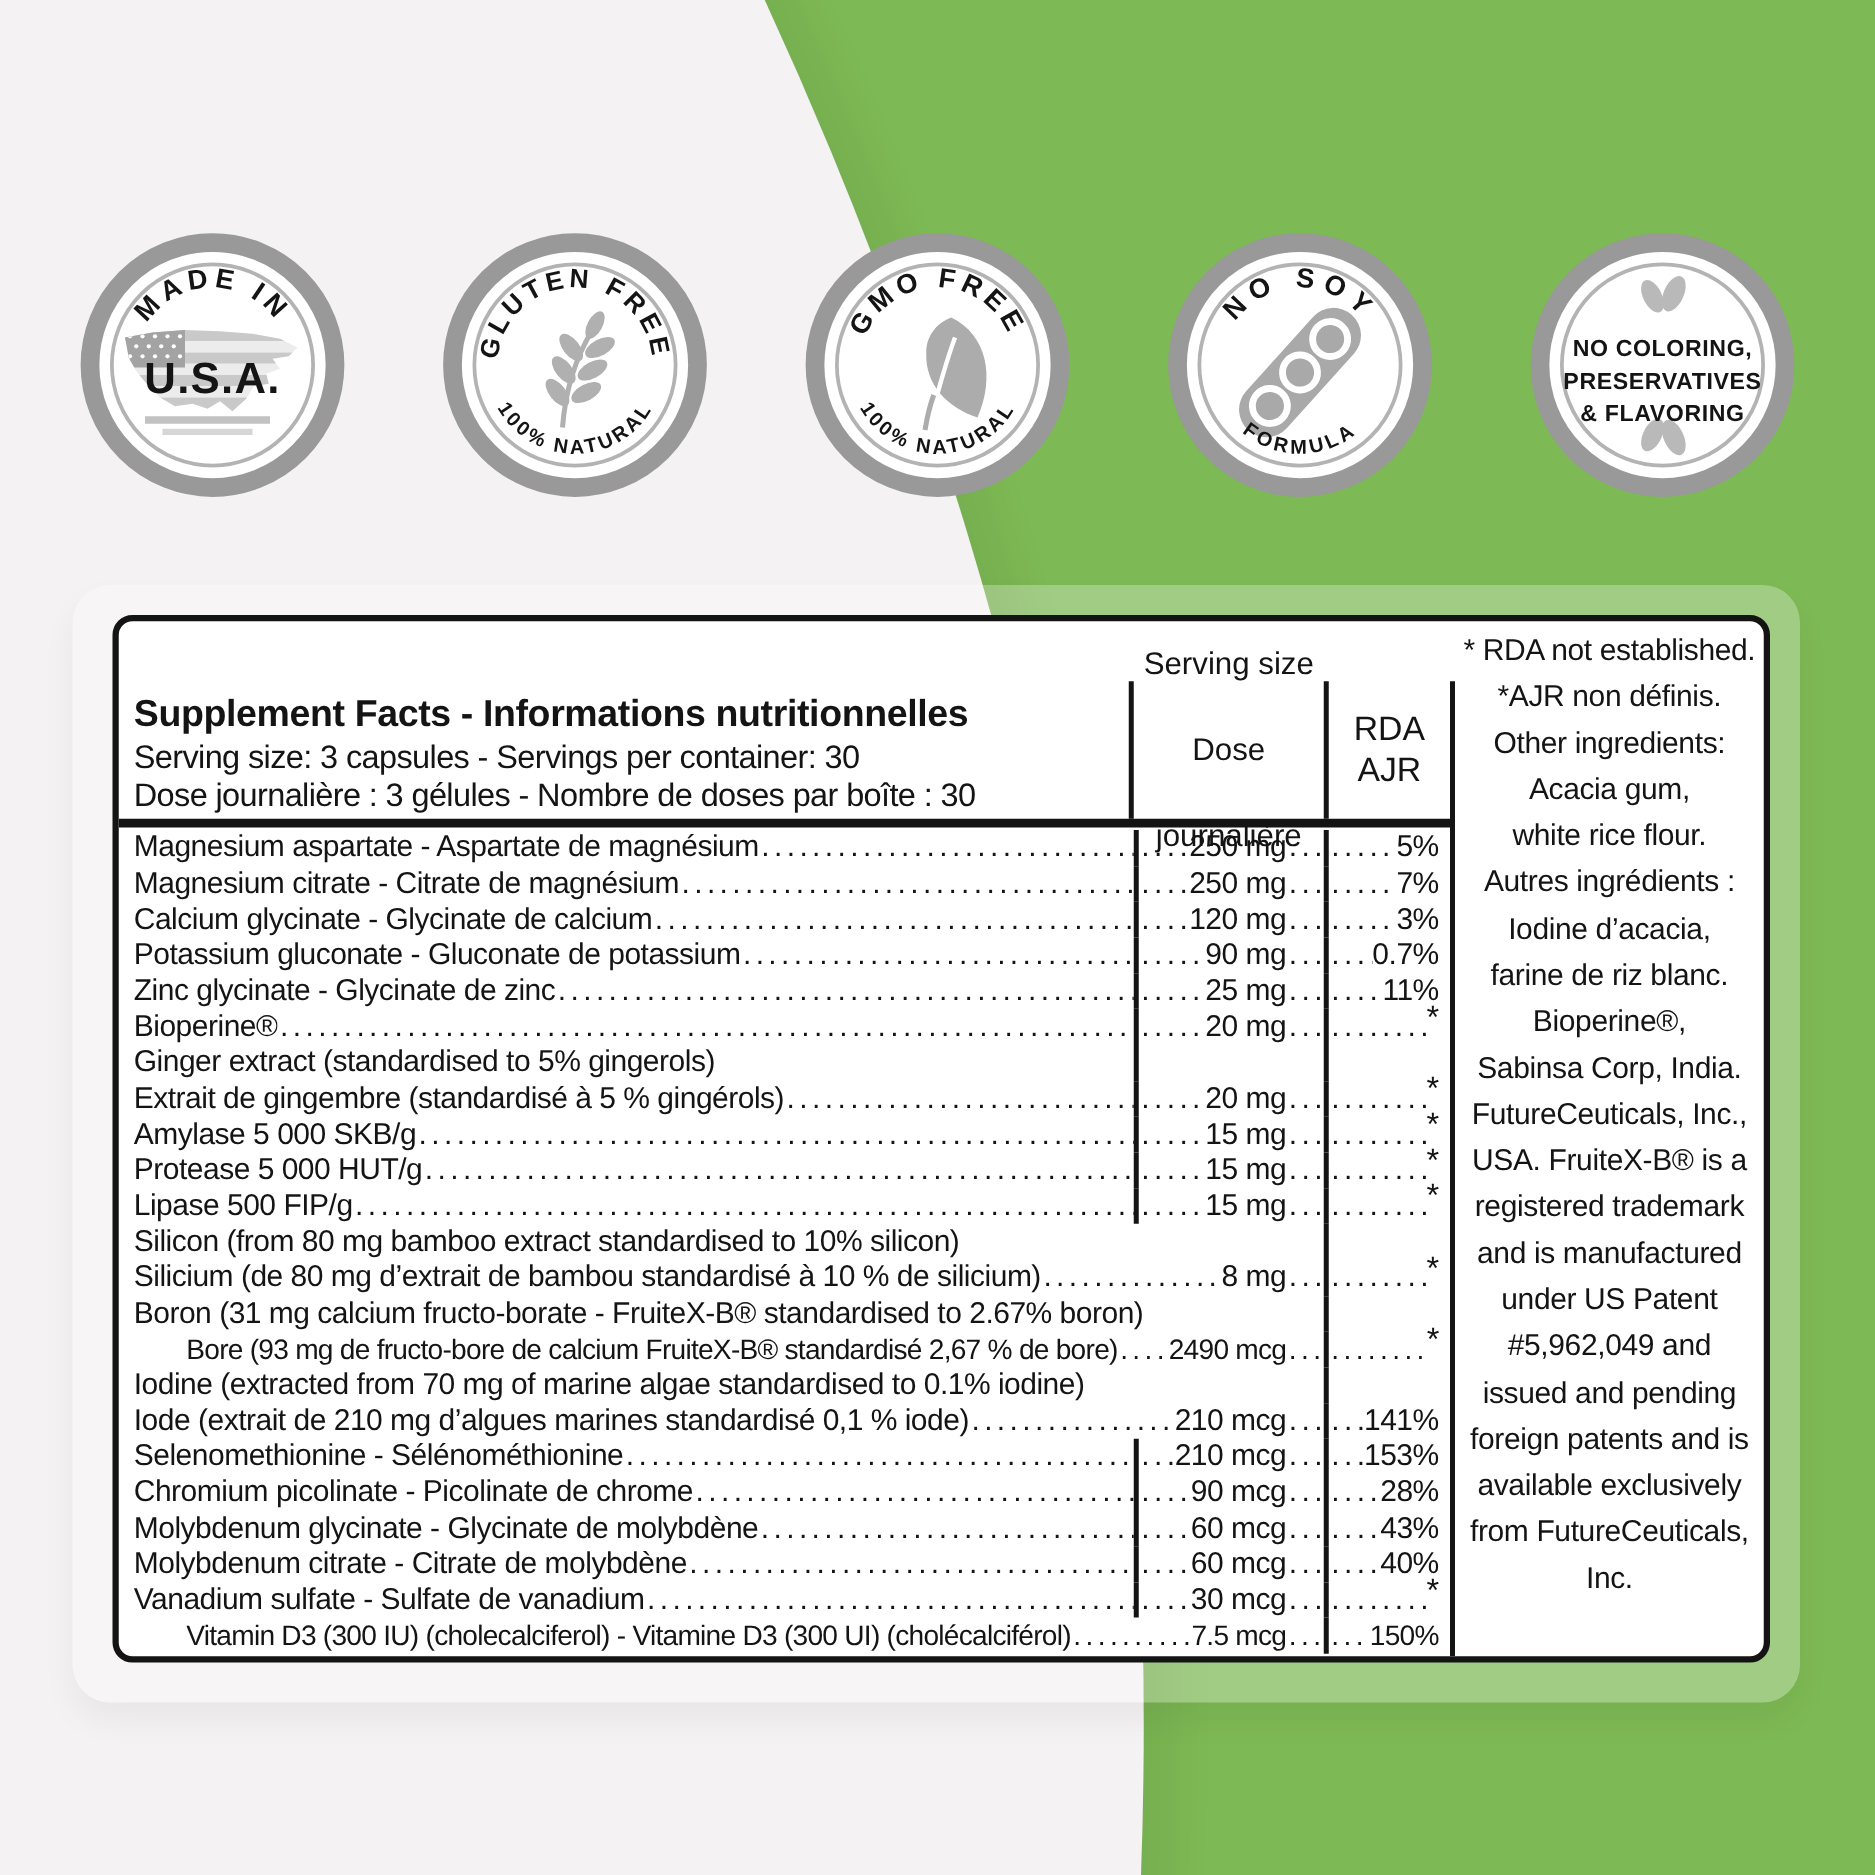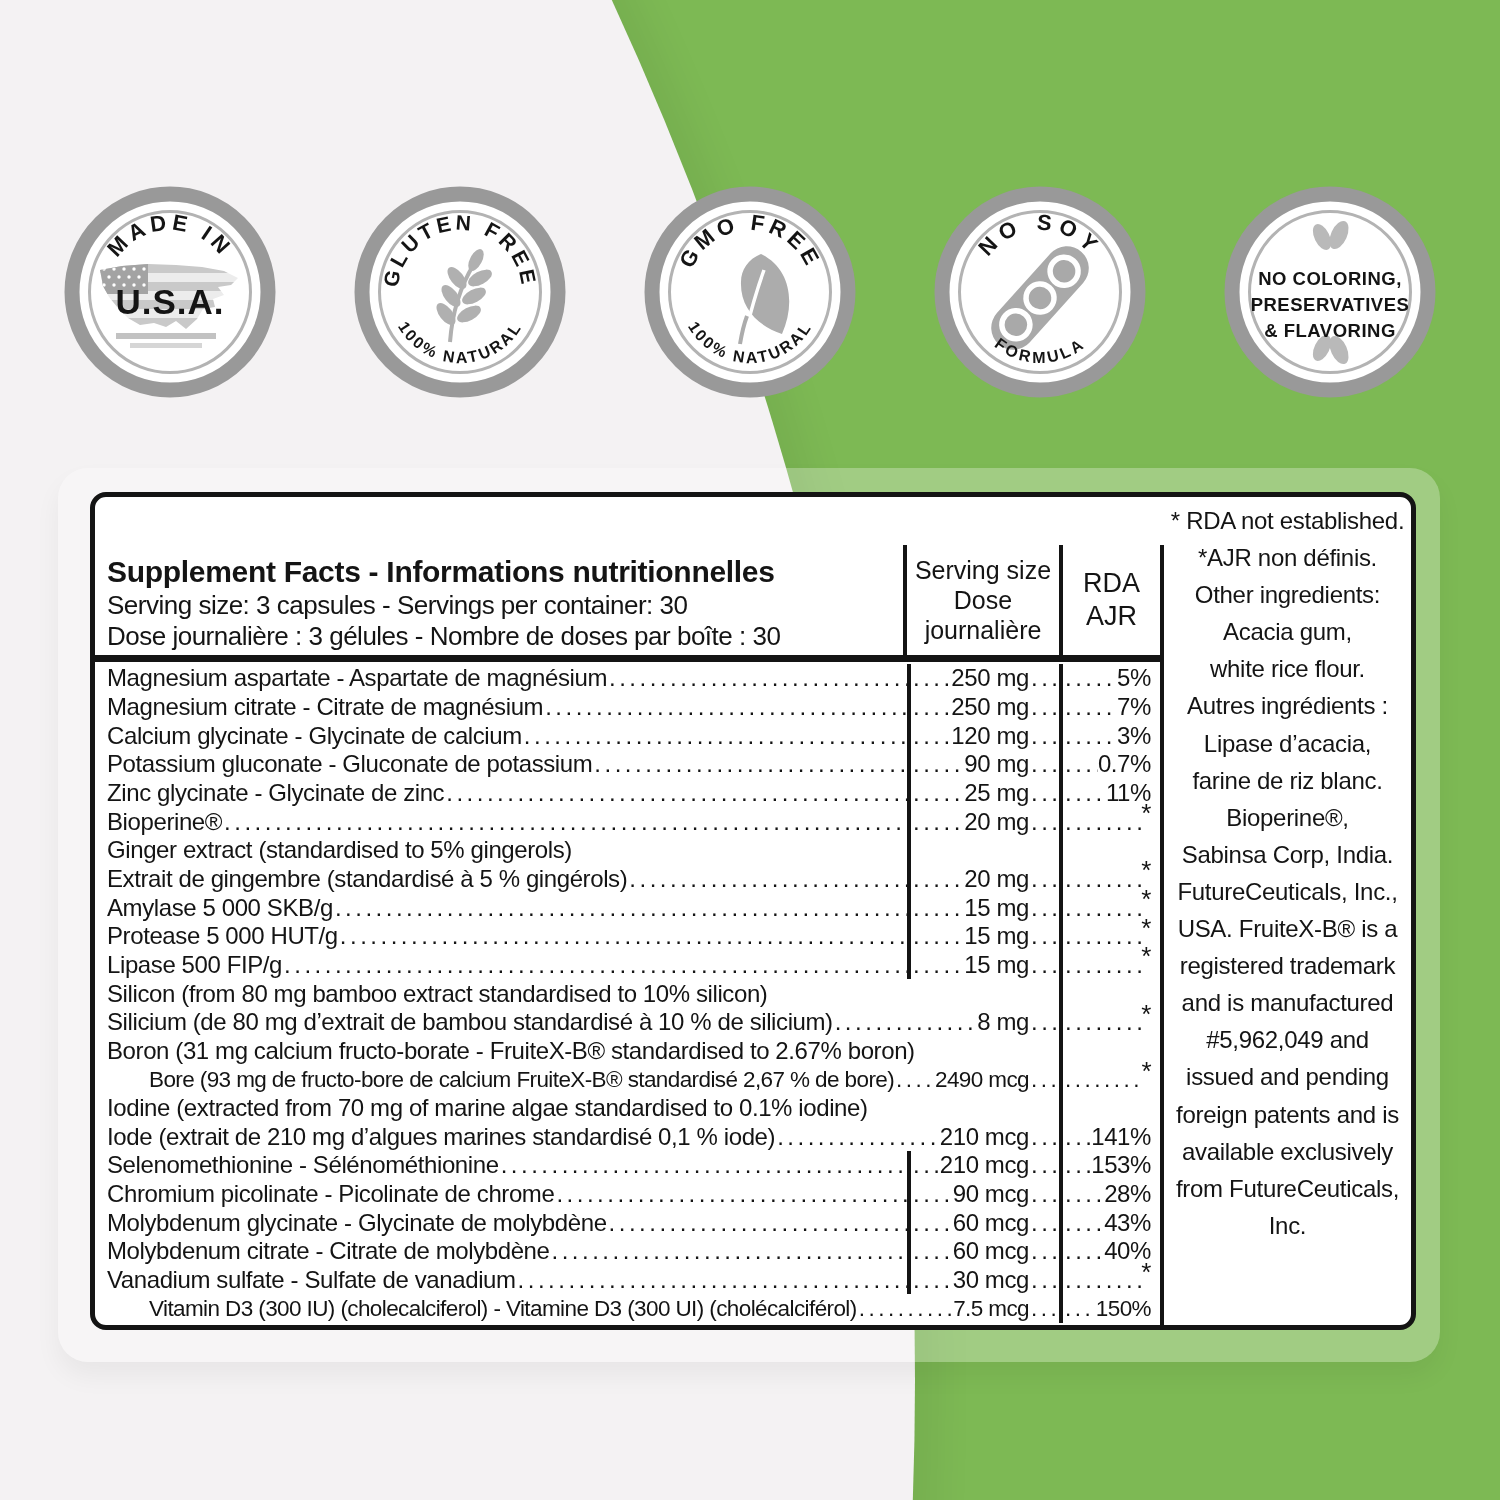--- a/index.html
+++ b/index.html
@@ -39,21 +39,21 @@
     flex:0 0 247px;text-align:center;font-size:24px;line-height:37.1px;
     letter-spacing:-0.3px;padding-top:5px;
   }
   .hdr{display:flex;height:110px;}
   .hdr-title{flex:1 1 auto;border-right:4px solid #141414;padding:8px 12px 0 12px;min-width:0;}
   .hdr-title .t{font-size:30px;font-weight:bold;line-height:37px;letter-spacing:-0.3px;white-space:nowrap;}
   .hdr-title .s{font-size:26px;line-height:31px;letter-spacing:-0.5px;white-space:nowrap;}
   .hdr-serv{
     flex:0 0 152px;border-right:4px solid #141414;
     display:flex;flex-direction:column;justify-content:center;align-items:center;
-    font-size:25px;line-height:30px;text-align:center;
+    font-size:25px;line-height:30px;text-align:center;gap:39px;
   }
   .hdr-rda{
     flex:0 0 97px;display:flex;flex-direction:column;justify-content:center;
     font-size:27px;line-height:33px;text-align:center;
   }
   .sep{border-top:7px solid #141414;height:0;}
   .body{flex:1 1 auto;display:flex;flex-direction:column;padding:2px 0;}
   .row{flex:1 1 0;display:flex;align-items:center;font-size:24px;letter-spacing:-0.4px;min-height:0;}
   .row.small{font-size:22.5px;letter-spacing:-0.6px;padding-left:42px;}
   .cell{display:flex;align-items:center;height:100%;box-sizing:border-box;min-width:0;}
@@ -524,28 +524,29 @@
         </div>
       </div>
   </div>
   <div class="sidebar" id="sidebar">
       <div>* RDA not established.</div>
       <div>*AJR non définis.</div>
       <div>Other ingredients:</div>
       <div>Acacia gum,</div>
       <div>white rice flour.</div>
       <div>Autres ingrédients :</div>
-      <div>Lipase d’acacia,</div>
+      <div>Iodine d’acacia,</div>
       <div>farine de riz blanc.</div>
       <div>Bioperine®,</div>
       <div>Sabinsa Corp, India.</div>
       <div>FutureCeuticals, Inc.,</div>
       <div>USA. FruiteX-B® is a</div>
       <div>registered trademark</div>
       <div>and is manufactured</div>
+      <div>under US Patent</div>
       <div>#5,962,049 and</div>
       <div>issued and pending</div>
       <div>foreign patents and is</div>
       <div>available exclusively</div>
       <div>from FutureCeuticals,</div>
       <div>Inc.</div>
     </div>
 </div>
 
 </body></html>

